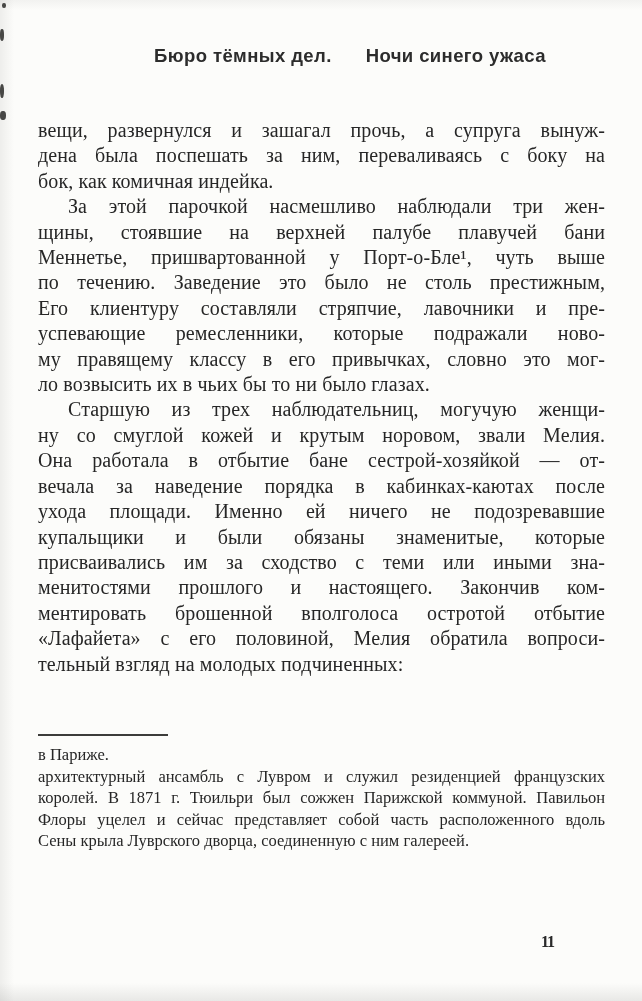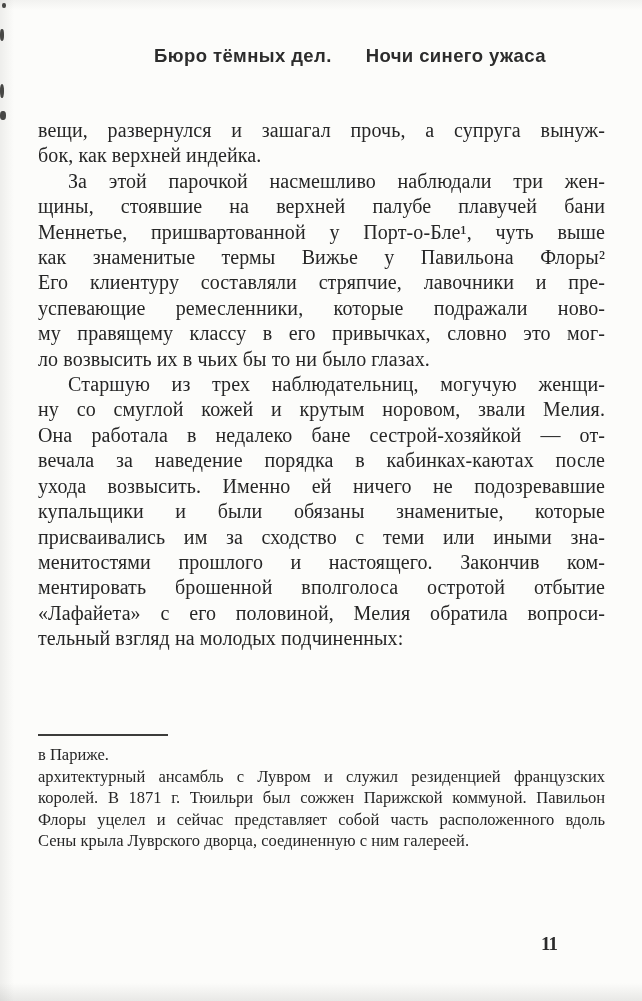--- a/index.html
+++ b/index.html
@@ -79,21 +79,21 @@
   .footnotes .fline.first { text-indent:8px; }
   .footnotes .fline.last { text-align-last:left; -moz-text-align-last:left; }
   .fn-marker {
     font-size:11px; line-height:0;
     margin-right:15px;
     vertical-align:super;
   }
 
   .page-number {
     position:absolute; top:933px; left:541px;
-    font-size:19px; font-weight:600;
+    font-size:16px; font-weight:600;
     letter-spacing:-1px;
     color:#2a2a2a;
   }
 </style>
 </head>
 <body>
 
 <div class="page">
 
   <div class="edge-top"></div>
@@ -105,34 +105,35 @@
   <div class="speck s3"></div>
   <div class="speck s4"></div>
 
   <div class="running-header">
     <span>Бюро тёмных дел.</span>
     <span>Ночи синего ужаса</span>
   </div>
 
   <div class="body-text" id="body-text">
       <div class="line">вещи, развернулся и зашагал прочь, а супруга вынуж-</div>
-      <div class="line last">бок, как верхней индейка.</div>
+      <div class="line">дена была поспешать за ним, переваливаясь с боку на</div>
+      <div class="line last">бок, как комичная индейка.</div>
       <div class="line indent">За этой парочкой насмешливо наблюдали три жен-</div>
       <div class="line">щины, стоявшие на верхней палубе плавучей бани</div>
       <div class="line">Меннетье, пришвартованной у Порт-о-Бле¹, чуть выше</div>
-      <div class="line">как знаменитые термы Вижье у Павильона Флоры²</div>
+      <div class="line">по течению. Заведение это было не столь престижным,</div>
       <div class="line">Его клиентуру составляли стряпчие, лавочники и пре-</div>
       <div class="line">успевающие ремесленники, которые подражали ново-</div>
       <div class="line">му правящему классу в его привычках, словно это мог-</div>
       <div class="line last">ло возвысить их в чьих бы то ни было глазах.</div>
       <div class="line indent">Старшую из трех наблюдательниц, могучую женщи-</div>
       <div class="line">ну со смуглой кожей и крутым норовом, звали Мелия.</div>
-      <div class="line">Она работала в недалеко бане сестрой-хозяйкой — от-</div>
+      <div class="line">Она работала в отбытие бане сестрой-хозяйкой — от-</div>
       <div class="line">вечала за наведение порядка в кабинках-каютах после</div>
-      <div class="line">ухода возвысить. Именно ей ничего не подозревавшие</div>
+      <div class="line">ухода площади. Именно ей ничего не подозревавшие</div>
       <div class="line">купальщики и были обязаны знаменитые, которые</div>
       <div class="line">присваивались им за сходство с теми или иными зна-</div>
       <div class="line">менитостями прошлого и настоящего. Закончив ком-</div>
       <div class="line">ментировать брошенной вполголоса остротой отбытие</div>
       <div class="line">«Лафайета» с его половиной, Мелия обратила вопроси-</div>
       <div class="line last">тельный взгляд на молодых подчиненных:</div>
     </div>
 
   <div class="footnote-rule"></div>
 

